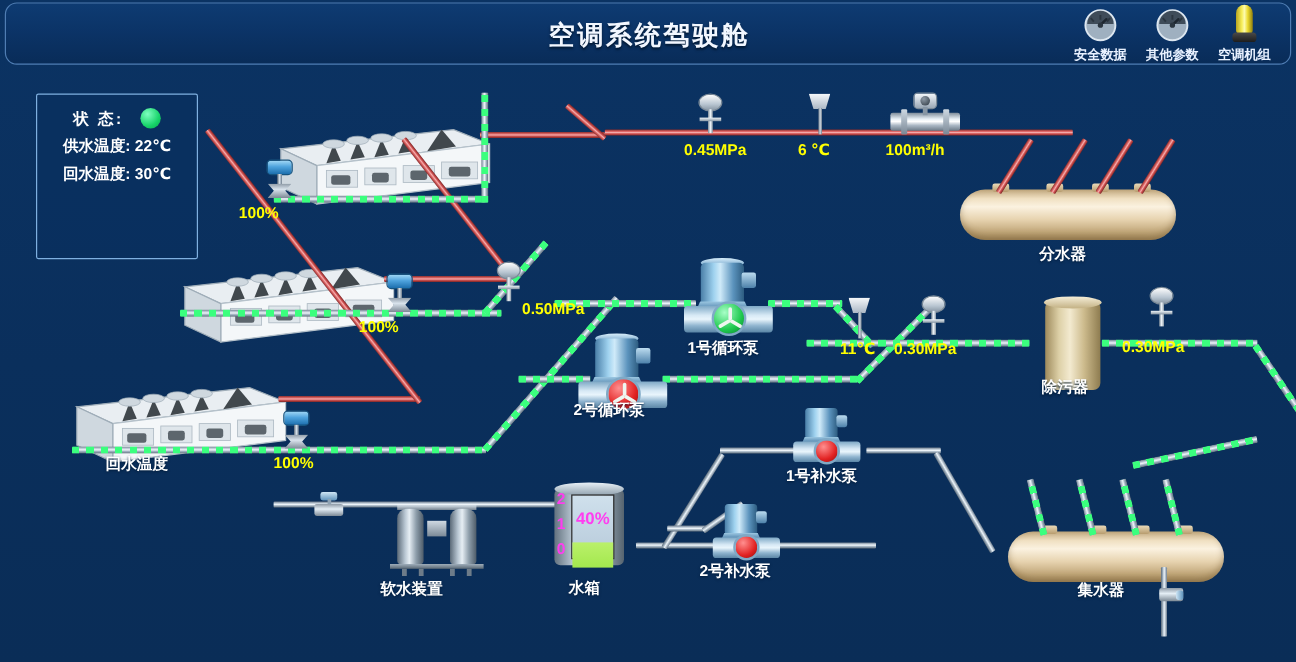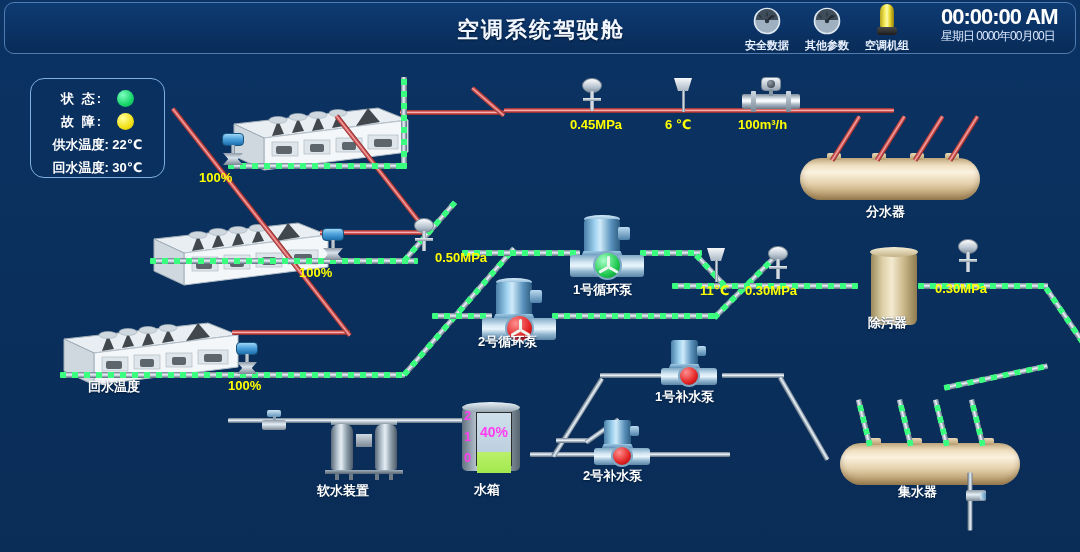--- a/index.html
+++ b/index.html
@@ -30,22 +30,22 @@
      background:linear-gradient(90deg,#b9a520 0%,#f7ee5a 35%,#fdfbb0 50%,#ebd92e 70%,#8e7d10 100%);}
   .lamp .base{position:absolute;left:0;top:23px;width:20px;height:8px;border-radius:3px;
      background:linear-gradient(180deg,#4a4a4a,#1d1d1d);}
   .clk-time{position:absolute;left:24px;top:0px;width:128px;color:#ffffff;
             font-size:22px;font-weight:bold;letter-spacing:-1px;white-space:nowrap;
             font-family:"Liberation Sans",sans-serif;}
   .clk-date{position:absolute;left:24px;top:24px;width:130px;color:#dfeaff;
             font-size:12px;white-space:nowrap;letter-spacing:-1px;}
 
   
-  .legend{position:absolute;left:30px;top:78px;width:135px;height:100px;
-          border:1px solid #7fb0e0;border-radius:14px;
+  .legend{position:absolute;left:30px;top:78px;width:135px;height:138px;
+          border:1px solid #7fb0e0;border-radius:2px;
           background:rgba(10,48,94,0.55);box-sizing:border-box;
           padding:8px 8px 4px 8px;}
   .lg-row{display:flex;align-items:center;justify-content:center;height:23px;}
   .lg-lab{color:#ffffff;font-size:13px;font-weight:bold;letter-spacing:2px;}
   .lg-dot{width:17px;height:17px;border-radius:50%;margin-left:14px;}
   .lg-dot.green{background:radial-gradient(circle at 35% 30%,#7dffc0,#18d46a 60%,#07a74b);}
   .lg-dot.yellow{background:radial-gradient(circle at 35% 30%,#ffff9a,#f2e016 60%,#c9b600);}
   .lg-t{color:#ffffff;font-size:13px;font-weight:bold;text-align:center;height:23px;
         line-height:23px;}
 
@@ -243,35 +243,27 @@
       <div class="tool">
         <div class="glyph">
           <div class="lamp" style="position:relative;left:0;top:0;">
             <div class="glass"></div>
               <div class="base"></div>
           </div>
         </div>
         <div class="tlabel">空调机组</div>
       </div>
 
-      <div class="clockbox">
-        <div class="clk-time">00:00:00 AM</div>
-        <div class="clk-date">星期日 0000年00月00日</div>
-      </div>
     </div>
   </div>
 
   <div class="legend">
     <div class="lg-row">
       <span class="lg-lab">状 态:</span>
       <span class="lg-dot green"></span>
-    </div>
-    <div class="lg-row">
-      <span class="lg-lab">故 障:</span>
-      <span class="lg-dot yellow"></span>
     </div>
     <div class="lg-t">供水温度: 22℃</div>
     <div class="lg-t">回水温度: 30℃</div>
   </div>
 
   <div class="chiller" style="left:228px;top:90px;">
     <svg width="186" height="92" viewBox="0 0 186 92">
       <polygon points="6,34 150,18 180,30 36,48" fill="#e9eef2" stroke="#9fadb8" stroke-width="1"></polygon>
       <polygon points="36,48 180,30 180,62 36,80" fill="#f4f7f9" stroke="#b6c2cb" stroke-width="1"></polygon>
       <polygon points="6,34 36,48 36,80 6,66" fill="#cfd8df" stroke="#9fadb8" stroke-width="1"></polygon>

